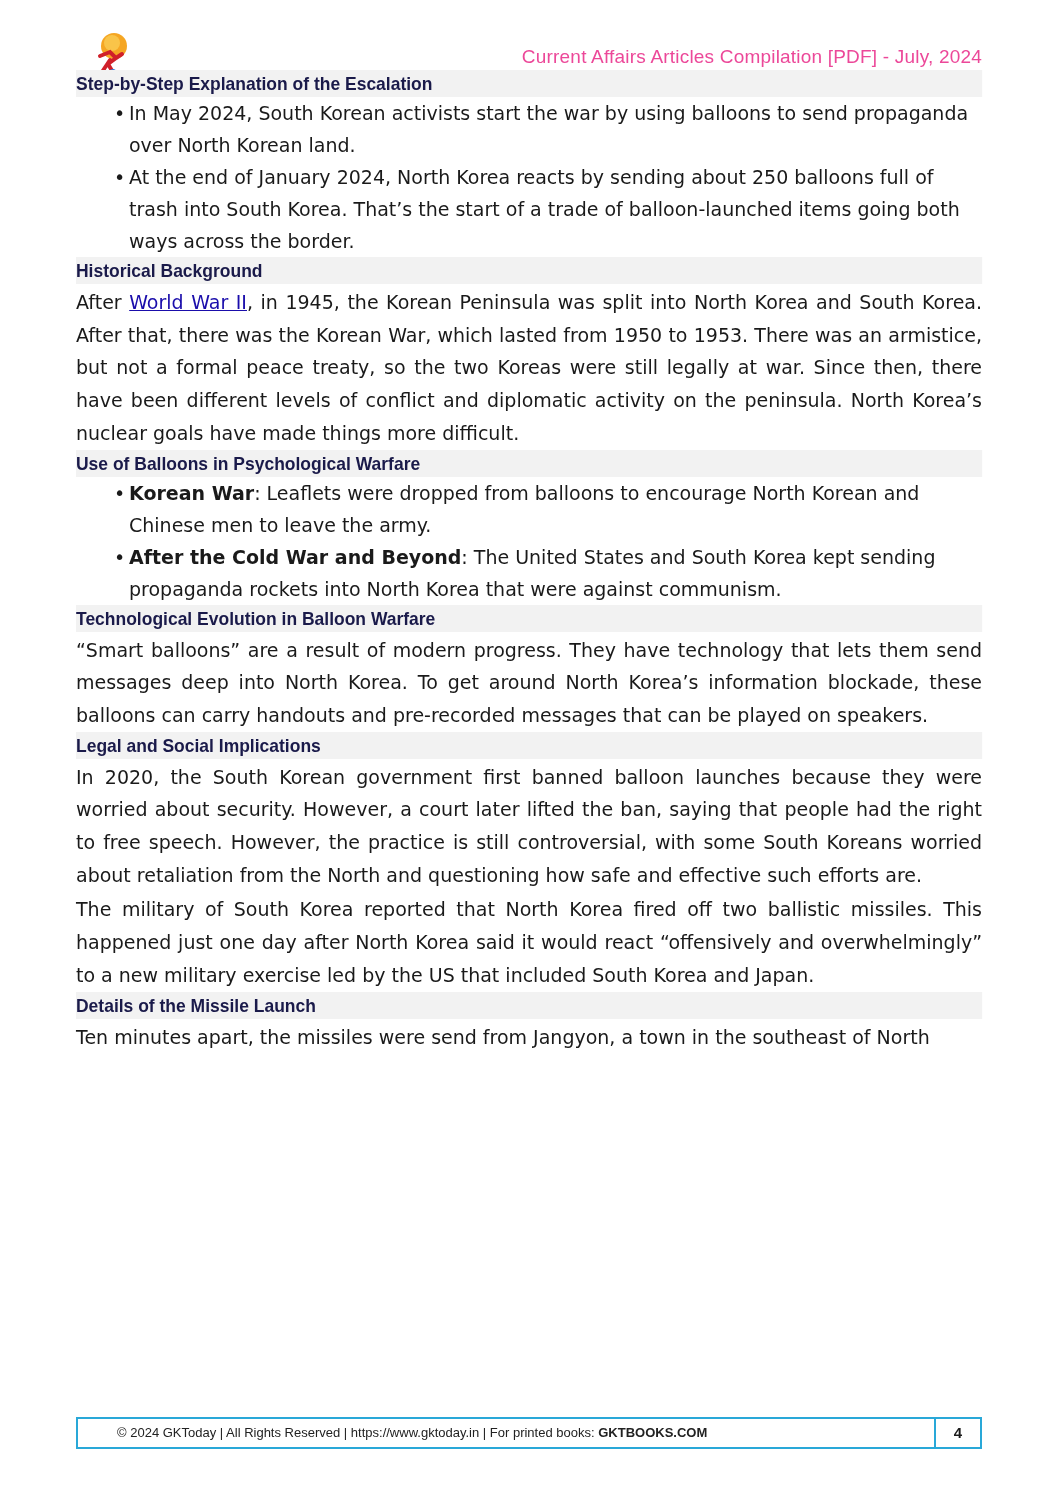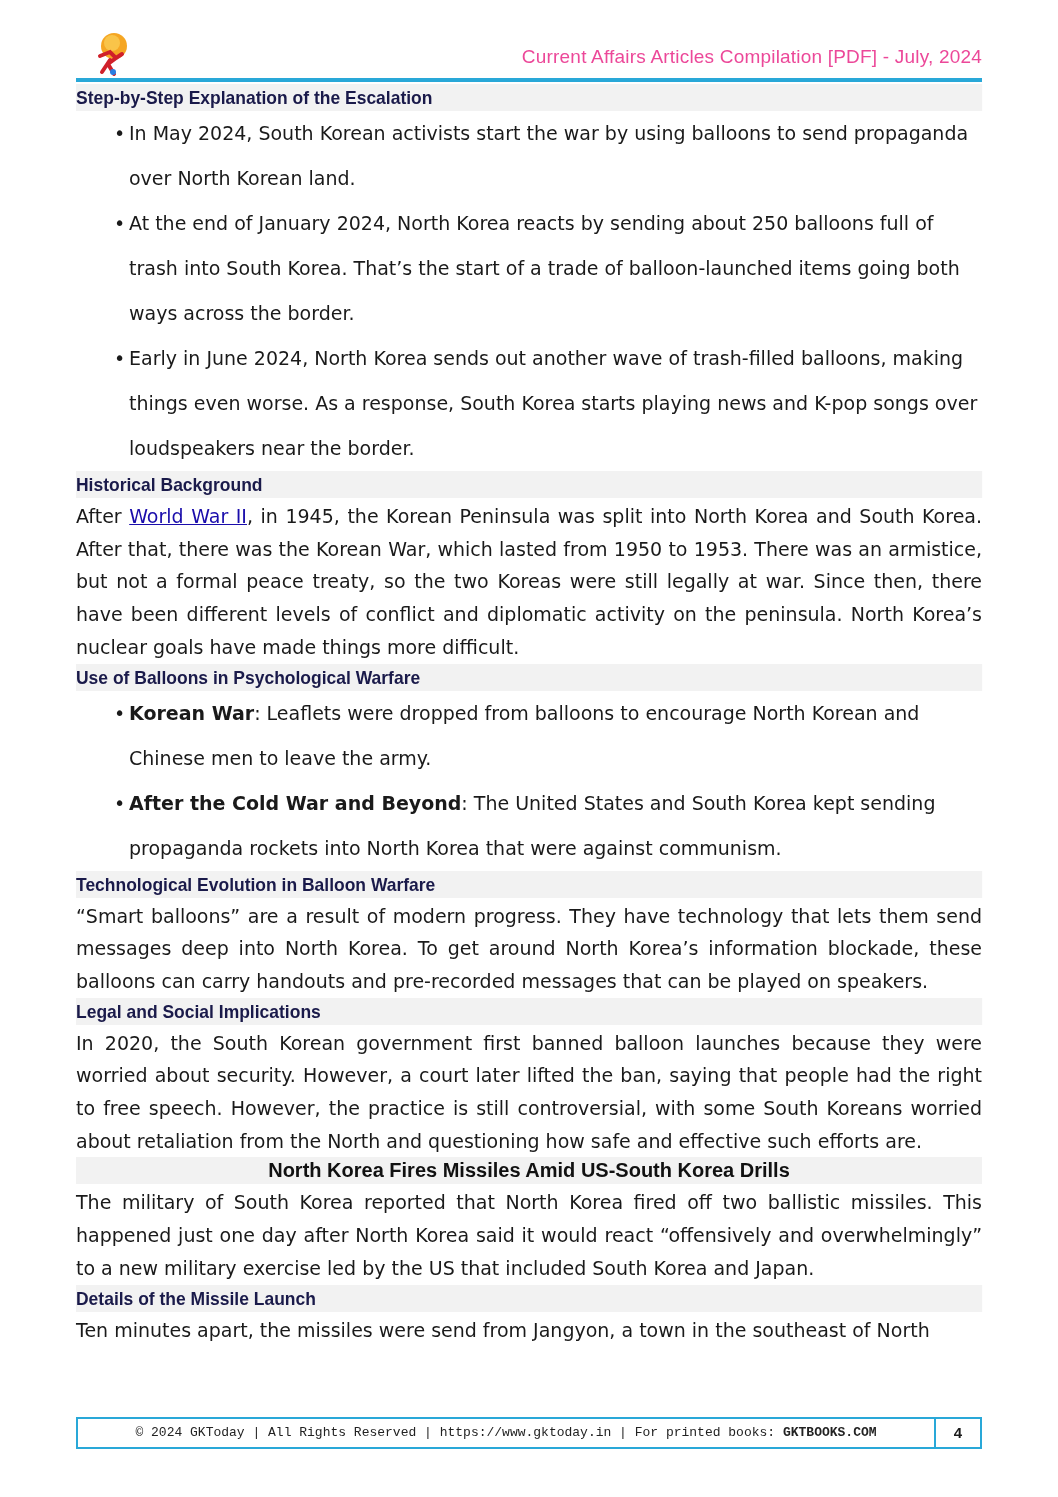--- a/index.html
+++ b/index.html
@@ -2,32 +2,32 @@
 <html><head>
 <meta charset="utf-8">
 <style>
   html, body { margin:0; padding:0; background:#ffffff; }
   body { width:1058px; height:1497px; position:relative; overflow:hidden;
          font-family:"DejaVu Sans", sans-serif; color:#1a1a1a; }
   .logo { position:absolute; left:92px; top:30px; width:40px; height:48px; }
   .header-title { position:absolute; right:76px; top:46px; font-family:"Liberation Sans", sans-serif;
          font-size:19px; color:#ec4899; letter-spacing:0.2px; }
   .header-rule { position:absolute; left:76px; right:76px; top:78px; height:4px; background:#29a8d8; }
-  .content { position:absolute; left:76px; top:84px; width:906px; }
+  .content { position:absolute; left:76px; top:70px; width:906px; }
   .sec-h { background:#f2f2f2; font-family:"Liberation Sans", sans-serif; font-weight:bold;
            font-size:19px; color:#1a1a4a; height:27px; line-height:27px; padding-left:0; transform:scaleX(0.92); transform-origin:left; width:108.7%; }
   .sec-h.center { text-align:center; transform:none; width:auto; font-size:20px; color:#111; }
   .para { font-size:19px; line-height:32.7px; text-align:justify; margin:2px 0 0 0; }
   ul.bul { list-style:none; margin:0; padding:0 0 0 53px; }
-  ul.bul li { position:relative; font-size:19px; line-height:45px; padding-left:0; }
+  ul.bul li { position:relative; font-size:19px; line-height:32px; padding-left:0; }
   ul.bul li::before { content:"•"; position:absolute; left:-15px; }
   a.link { color:#1a0dab; text-decoration:underline; }
   .footer { position:absolute; left:76px; top:1417px; width:906px; height:32px;
             border:2px solid #29a8d8; box-sizing:border-box; display:flex; }
-  .footer-text { flex:1; text-align:center; font-family:Liberation Mono, monospace; font-size:13px; line-height:28px; color:#222; }
+  .footer-text { flex:1; font-family:Liberation Sans, sans-serif; font-size:13px; line-height:28px; color:#222;padding-left:39px; }
   .footer-page { width:44px; border-left:2px solid #29a8d8; text-align:center; font-family:"Liberation Sans", sans-serif; font-weight:bold; font-size:15px; line-height:28px; }
   b { font-weight:bold; }
 </style>
 </head>
 <body>
 
 <div class="logo">
   <svg width="40" height="48" viewBox="0 0 40 48">
     <circle cx="22" cy="16" r="13" fill="#f5a623"></circle>
     <circle cx="20" cy="13" r="8" fill="#fbd25a" opacity="0.7"></circle>
@@ -36,39 +36,37 @@
   </svg>
 </div>
 <div class="header-title">Current Affairs Articles Compilation [PDF] - July, 2024</div>
 <div class="header-rule"></div>
 
 <div class="content">
   <div class="sec-h">Step-by-Step Explanation of the Escalation</div>
   <ul class="bul">
     <li>In May 2024, South Korean activists start the war by using balloons to send propaganda over North Korean land.</li>
     <li>At the end of January 2024, North Korea reacts by sending about 250 balloons full of trash into South Korea. That’s the start of a trade of balloon-launched items going both ways across the border.</li>
-    <li>Early in June 2024, North Korea sends out another wave of trash-filled balloons, making things even worse. As a response, South Korea starts playing news and K-pop songs over loudspeakers near the border.</li>
   </ul>
 
   <div class="sec-h">Historical Background</div>
   <p class="para"><span>After </span><a class="link" href="#">World War II</a><span>, in 1945, the Korean Peninsula was split into North Korea and South Korea. After that, there was the Korean War, which lasted from 1950 to 1953. There was an armistice, but not a formal peace treaty, so the two Koreas were still legally at war. Since then, there have been different levels of conflict and diplomatic activity on the peninsula. North Korea’s nuclear goals have made things more difficult.</span></p>
 
   <div class="sec-h">Use of Balloons in Psychological Warfare</div>
   <ul class="bul">
     <li><b>Korean War</b><span>: Leaflets were dropped from balloons to encourage North Korean and Chinese men to leave the army.</span></li>
     <li><b>After the Cold War and Beyond</b><span>: The United States and South Korea kept sending propaganda rockets into North Korea that were against communism.</span></li>
   </ul>
 
   <div class="sec-h">Technological Evolution in Balloon Warfare</div>
   <p class="para">“Smart balloons” are a result of modern progress. They have technology that lets them send messages deep into North Korea. To get around North Korea’s information blockade, these balloons can carry handouts and pre-recorded messages that can be played on speakers.</p>
 
   <div class="sec-h">Legal and Social Implications</div>
   <p class="para">In 2020, the South Korean government first banned balloon launches because they were worried about security. However, a court later lifted the ban, saying that people had the right to free speech. However, the practice is still controversial, with some South Koreans worried about retaliation from the North and questioning how safe and effective such efforts are.</p>
 
-  <div class="sec-h center">North Korea Fires Missiles Amid US-South Korea Drills</div>
   <p class="para">The military of South Korea reported that North Korea fired off two ballistic missiles. This happened just one day after North Korea said it would react “offensively and overwhelmingly” to a new military exercise led by the US that included South Korea and Japan.</p>
 
   <div class="sec-h">Details of the Missile Launch</div>
   <p class="para" style="text-align:left">Ten minutes apart, the missiles were send from Jangyon, a town in the southeast of North</p>
 </div>
 
 <div class="footer">
   <div class="footer-text"><span>© 2024 GKToday | All Rights Reserved | https://www.gktoday.in | For printed books: </span><b>GKTBOOKS.COM</b></div>
   <div class="footer-page">4</div>
 </div>

